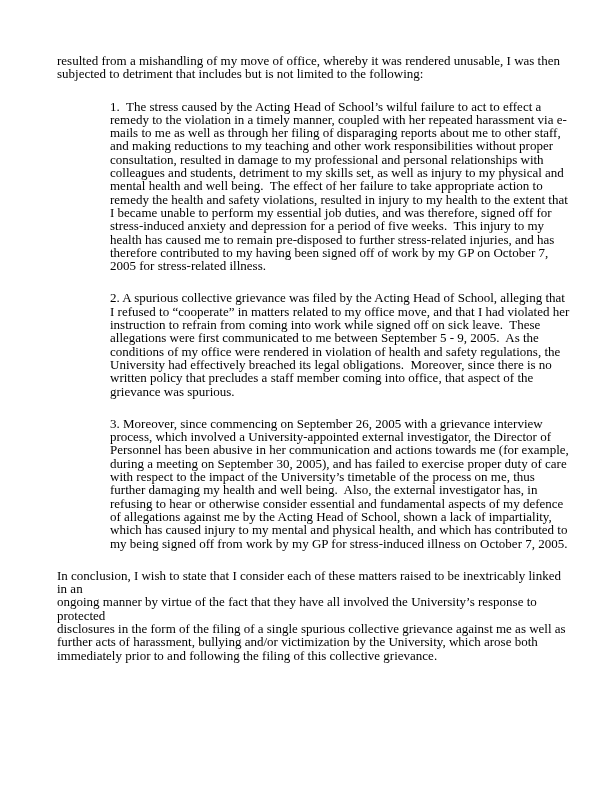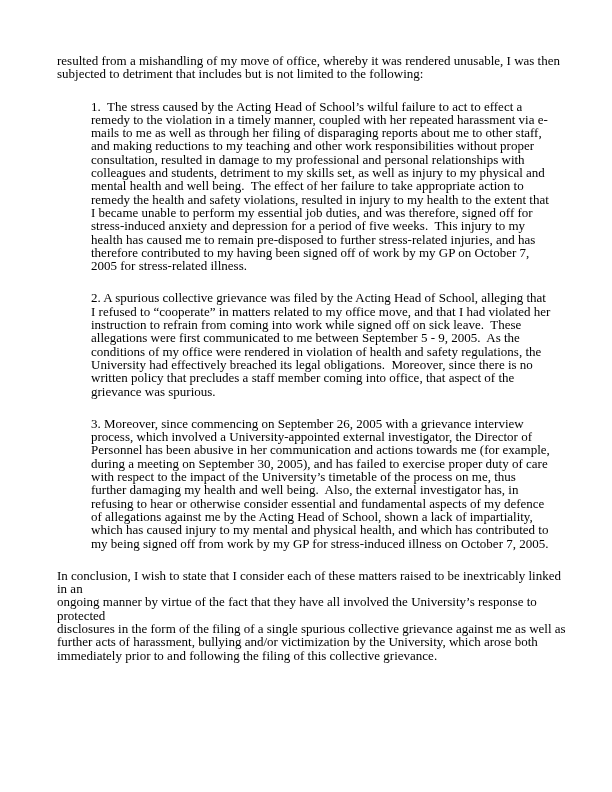--- a/index.html
+++ b/index.html
@@ -19,21 +19,21 @@
     font-size: 13px;
     line-height: 13.3px;
     overflow: hidden;
   }
   .para {
     margin: 0 0 19px 0;
     white-space: pre-wrap;
     text-align: left;
   }
   .para.indented {
-    margin-left: 34px;
+    margin-left: 53px;
   }
 </style>
 </head>
 <body>
 
 <div class="page">
   <p class="para full">resulted from a mishandling of my move of office, whereby it was rendered unusable, I was then
 subjected to detriment that includes but is not limited to the following:</p>
 
   <p class="para indented">1.  The stress caused by the Acting Head of School’s wilful failure to act to effect a

